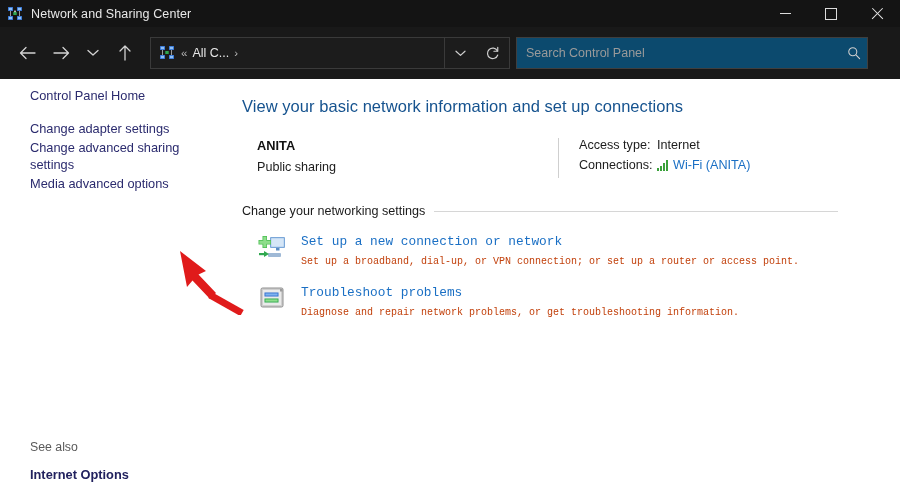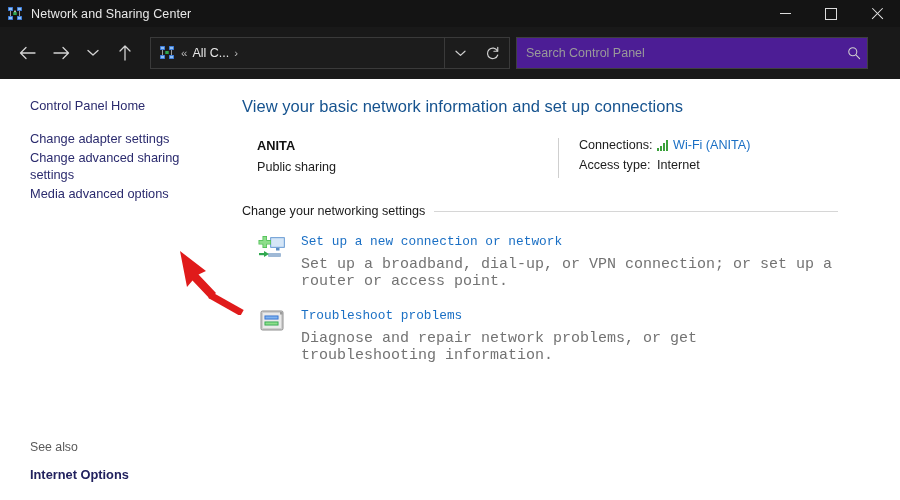--- a/index.html
+++ b/index.html
@@ -165,21 +165,21 @@
     justify-content: center;
     flex: none;
     color: #d0d0d0;
   }
   .searchbox {
     width: 352px;
     height: 32px;
     margin-left: 6px;
     margin-right: 10px;
     border: 1px solid #3f3f3f;
-    background: #4c1d95;
+    background: #0c4a6e;
     display: flex;
     align-items: center;
     flex: none;
     box-sizing: border-box;
   }
   .search-text {
     flex: 1 1 auto;
     color: #9a9a9a;
     font-size: 12.5px;
     padding-left: 9px;
@@ -202,21 +202,21 @@
   .content {
     flex: 1 1 auto;
     display: flex;
     background: #ffffff;
     position: relative;
     min-height: 0;
   }
   .sidebar {
     width: 236px;
     flex: none;
-    padding: 18px 0 0 30px;
+    padding: 8px 0 0 30px;
     box-sizing: border-box;
     position: relative;
   }
   .side-link {
     color: #2b2b6e;
     font-size: 12.8px;
     line-height: 17px;
     margin-bottom: 2px;
     width: 160px;
     cursor: pointer;
@@ -346,22 +346,22 @@
     position: relative;
   }
   .task-body { flex: 1 1 auto; font-family: Liberation Mono, monospace; }
   .task-title {
     color: #1a6fc4;
     font-size: 12.8px;
     margin-bottom: 7px;
     cursor: pointer;
   }
   .task-desc {
-    color: #737373;
-    font-size: 15px;
+    color: #c2410c;
+    font-size: 10px;
   }
 
   
   .annot-arrow {
     position: absolute;
     left: 176px;
     top: 168px;
     width: 72px;
     height: 68px;
     pointer-events: none;
@@ -490,32 +490,32 @@
 
 
       <div class="active-net">
         <div class="net-left">
           <div class="net-name">ANITA</div>
           <div class="net-type">Public sharing</div>
         </div>
         <div class="net-divider"></div>
         <div class="net-right">
           <div class="net-row">
+            <span class="net-row-label">Access type:</span>
+            <span class="net-row-value">Internet</span>
+          </div>
+          <div class="net-row">
             <span class="net-row-label">Connections:</span>
             <span class="wifi-bars">
                 <i></i>
                 <i></i>
                 <i></i>
                 <i></i>
               </span>
             <span class="net-row-link">Wi-Fi (ANITA)</span>
-          </div>
-          <div class="net-row">
-            <span class="net-row-label">Access type:</span>
-            <span class="net-row-value">Internet</span>
           </div>
         </div>
       </div>
 
       <div class="section-head">
         <span class="section-head-label">Change your networking settings</span>
         <span class="section-rule"></span>
       </div>
 
       <div class="task">

